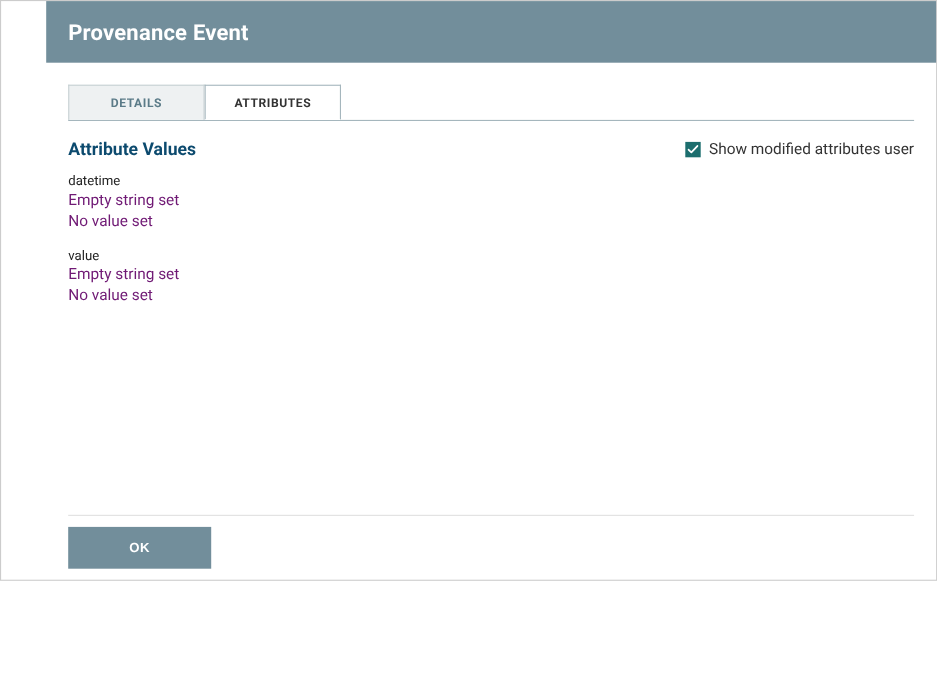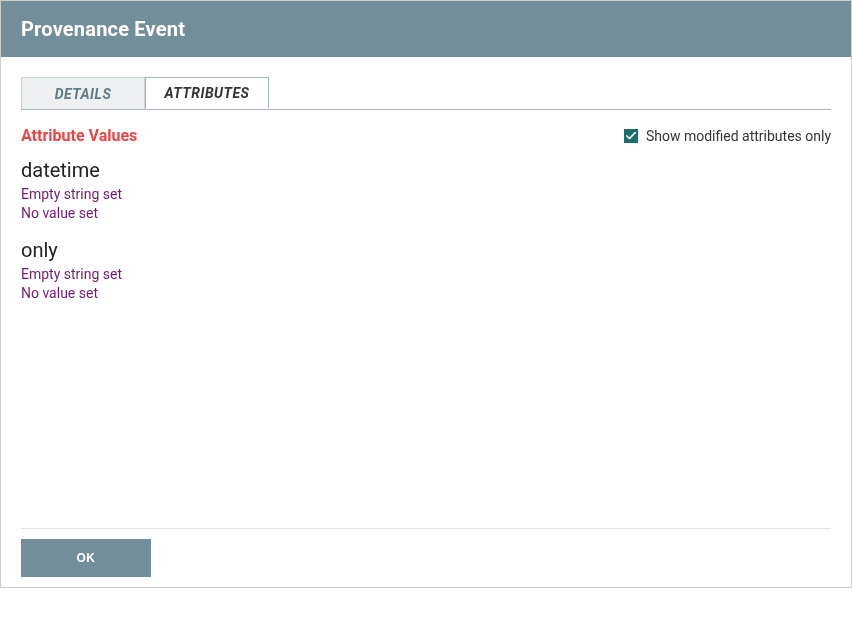--- a/index.html
+++ b/index.html
@@ -1,61 +1,60 @@
 <!DOCTYPE html>
 <html><head>
 <meta charset="utf-8">
 <style>
   * { box-sizing: border-box; margin: 0; padding: 0; }
   html, body { width: 852px; height: 630px; font-family: -apple-system, BlinkMacSystemFont, "Segoe UI", Roboto, Helvetica, Arial, sans-serif; background: #fff; color: #333; }
-  .dialog { width: 852px; height: 588px; display: flex; flex-direction: column; border: 1px solid #ccc; }
+  .dialog { width: 852px; height: 528px; display: flex; flex-direction: column; border: 1px solid #ccc; padding-left: 41px; }
   .header { background: #728e9b; color: #fff; padding: 16px 20px; }
   .header h1 { font-size: 20px; font-weight: 700; letter-spacing: 0.2px; }
   .body { flex: 1; padding: 20px 20px 0 20px; display: flex; flex-direction: column; }
   .tabs { display: flex; border-bottom: 1px solid #a5b6bd; }
   .tab {
     width: 124px;
     height: 32px;
     display: flex;
     align-items: center;
     justify-content: center;
-    font-size: 14px;
+    font-size: 11px;
     font-weight: 700;
     letter-spacing: 0.5px;
     color: #5b7b88;
     background: #eef1f2;
     border: 1px solid #c8d1d4;
     border-bottom: none;
     text-transform: uppercase;
     cursor: pointer;
-    font-style: italic;
   }
   .tab + .tab { margin-left: 0; }
   .tab.active {
     background: #fff;
     color: #333;
     border: 1px solid #a5b6bd;
     border-bottom: 1px solid #fff;
     margin-bottom: -1px;
     position: relative;
     z-index: 2;
   }
   .content-area { flex: 1; padding-top: 16px; position: relative; }
   .section-row { display: flex; justify-content: space-between; align-items: center; }
-  .section-title { color: #ef4444; font-size: 16px; font-weight: 700; }
+  .section-title { color: #0c4a6e; font-size: 16px; font-weight: 700; }
   .checkbox-wrap { display: flex; align-items: center; gap: 8px; cursor: pointer; font-size: 14px; color: #333; }
   .checkbox-box {
     width: 14px; height: 14px;
     background: #1c6e6e;
     display: inline-flex; align-items: center; justify-content: center;
   }
   .checkbox-box svg { width: 10px; height: 10px; }
   .attrs { margin-top: 10px; }
   .attr { margin-bottom: 12px; }
-  .attr-name { font-size: 20px; color: #222; line-height: 1.5; }
+  .attr-name { font-size: 12px; color: #222; line-height: 1.5; }
   .attr-subline { font-size: 14px; color: #701a75; line-height: 1.35; }
   .footer {
     border-top: 1px solid #e0e0e0;
     padding: 10px 0;
     display: flex;
     align-items: center;
     margin: 0 20px;
   }
   .ok-btn {
     width: 130px; height: 38px;
@@ -87,32 +86,32 @@
     <div class="content-area">
 
       <div class="section-row">
         <div class="section-title">Attribute Values</div>
         <label class="checkbox-wrap">
           <span class="checkbox-box">
             <svg viewBox="0 0 12 12">
                 <path d="M1 6 L4.2 9 L11 2" stroke="#fff" stroke-width="2" fill="none" stroke-linecap="round" stroke-linejoin="round"></path>
               </svg>
           </span>
-          <span>Show modified attributes only</span>
+          <span>Show modified attributes user</span>
         </label>
       </div>
 
       <div class="attrs">
         <div class="attr">
           <div class="attr-name">datetime</div>
           <div class="attr-subline">Empty string set</div>
           <div class="attr-subline">No value set</div>
         </div>
         <div class="attr">
-          <div class="attr-name">only</div>
+          <div class="attr-name">value</div>
           <div class="attr-subline">Empty string set</div>
           <div class="attr-subline">No value set</div>
         </div>
       </div>
 
     </div>
 
   </div>
 
   <div class="footer">

